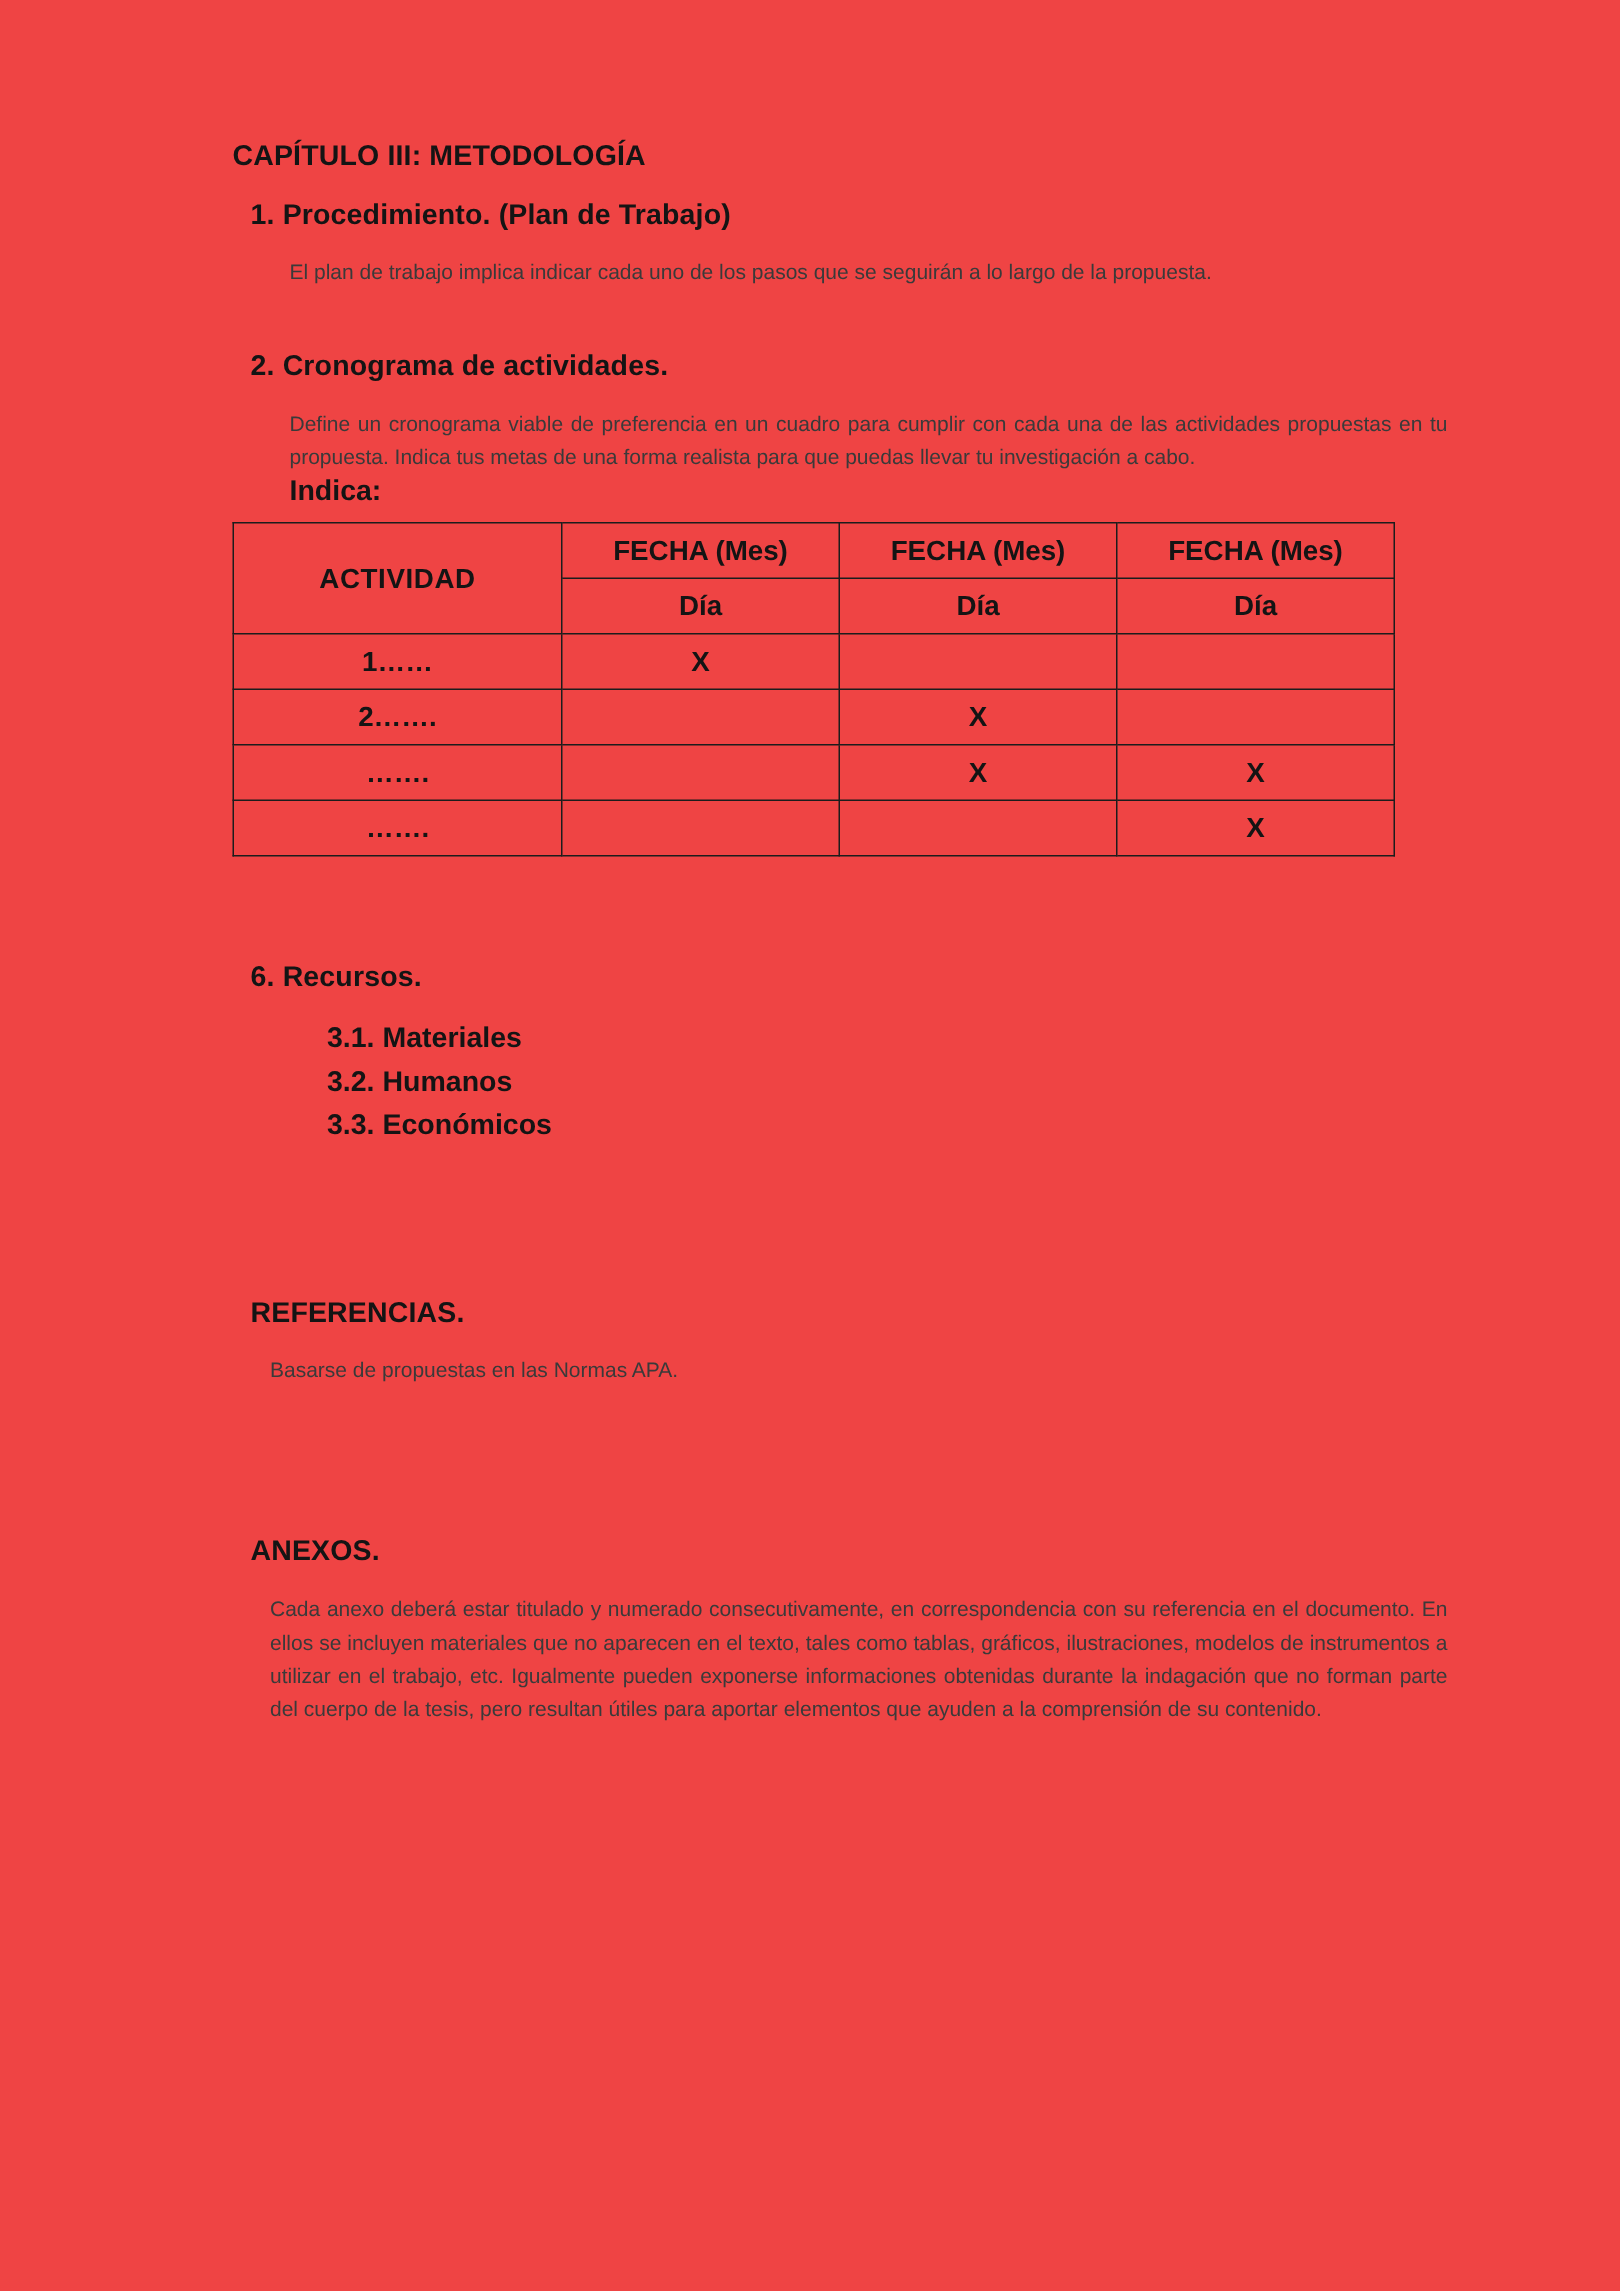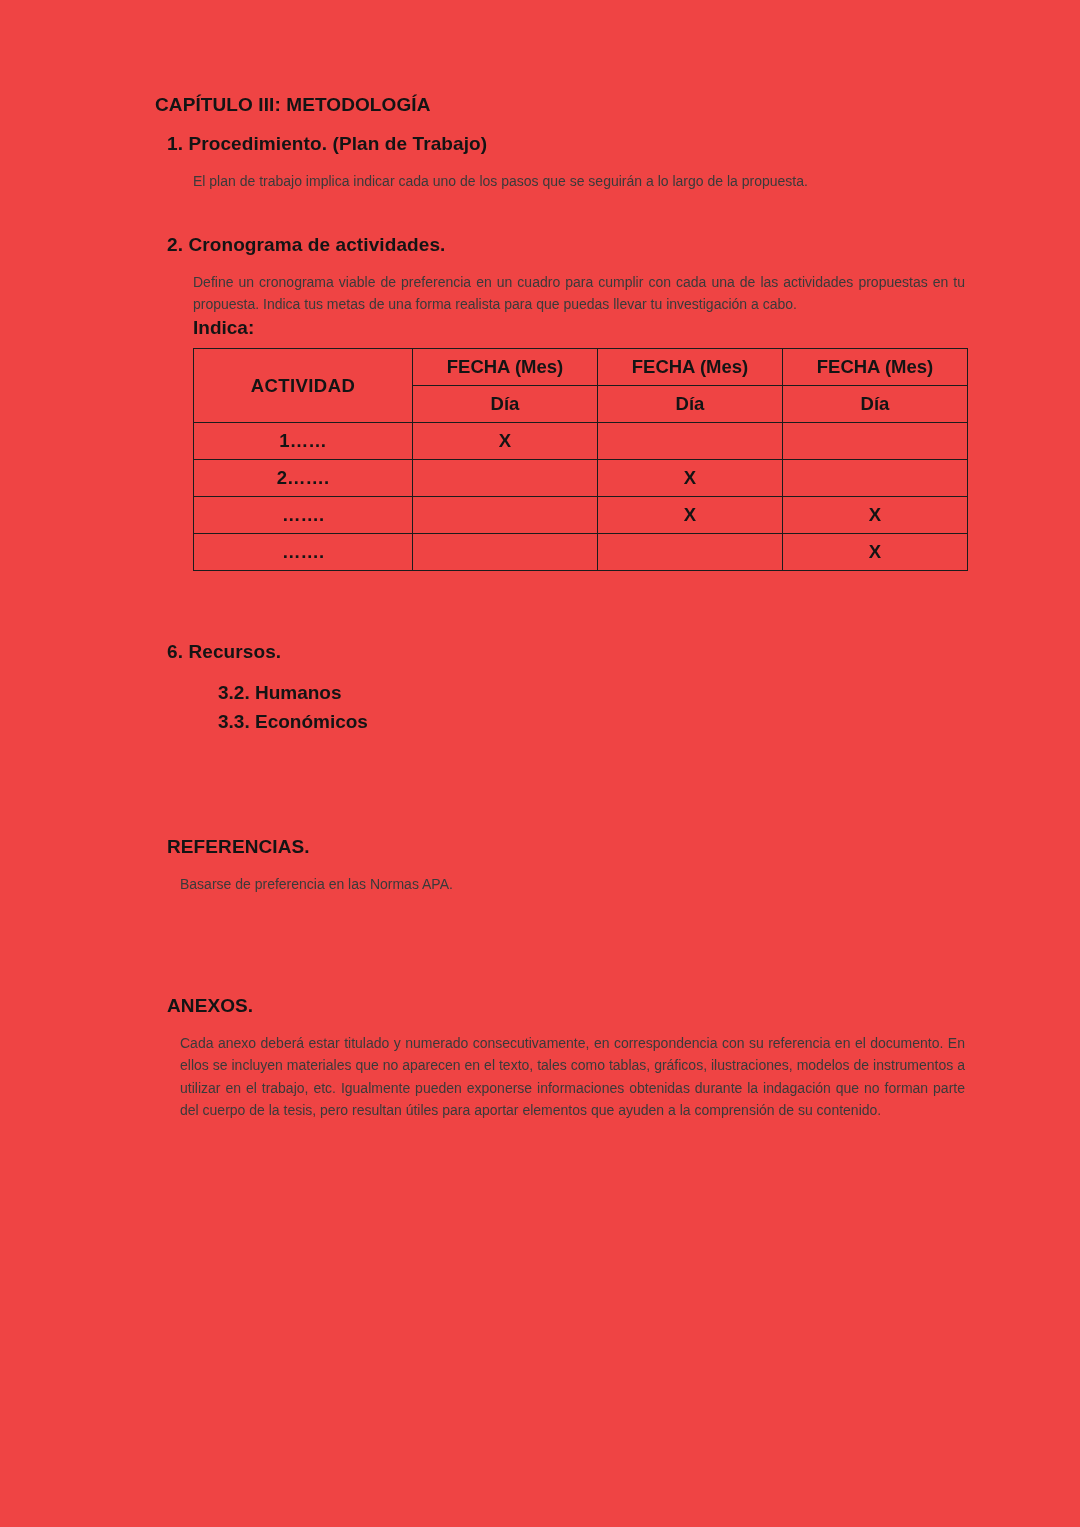--- a/index.html
+++ b/index.html
@@ -72,21 +72,20 @@
   .res-item {
     font-size: 19px;
     font-weight: bold;
     color: #141414;
     margin-left: 63px;
     line-height: 1.53;
   }
 
   
   .tbl-wrap {
-    margin-left: 38px;
     margin-top: 6px;
     width: 770px;
   }
   table.cronograma {
     border-collapse: collapse;
     width: 770px;
     table-layout: fixed;
   }
   table.cronograma td, table.cronograma th {
     border: 1.6px solid #1c1c1c;
@@ -180,27 +179,28 @@
             <td class="mark-cell"></td>
             <td class="mark-cell">X</td>
           </tr>
         </tbody>
       </table>
     </div>
 
     <div class="spacer-56"></div>
 
     <div class="h-sub">6. Recursos.</div>
+    <div class="res-item">3.1. Materiales</div>
     <div class="res-item">3.2. Humanos</div>
     <div class="res-item">3.3. Económicos</div>
 
     <div class="spacer-86"></div>
 
     <div class="h-sub">REFERENCIAS.</div>
-    <div class="para para-anexos para-simple">Basarse de preferencia en las Normas APA.</div>
+    <div class="para para-anexos para-simple">Basarse de propuestas en las Normas APA.</div>
 
     <div class="spacer-86"></div>
 
     <div class="h-sub">ANEXOS.</div>
     <div class="para para-anexos">Cada anexo deberá estar titulado y numerado consecutivamente, en correspondencia con su referencia en el documento. En ellos se incluyen materiales que no aparecen en el texto, tales como tablas, gráficos, ilustraciones, modelos de instrumentos a utilizar en el trabajo, etc. Igualmente pueden exponerse informaciones obtenidas durante la indagación que no forman parte del cuerpo de la tesis, pero resultan útiles para aportar elementos que ayuden a la comprensión de su contenido.</div>
 
   </div>
 </div>
 
 </body></html>

